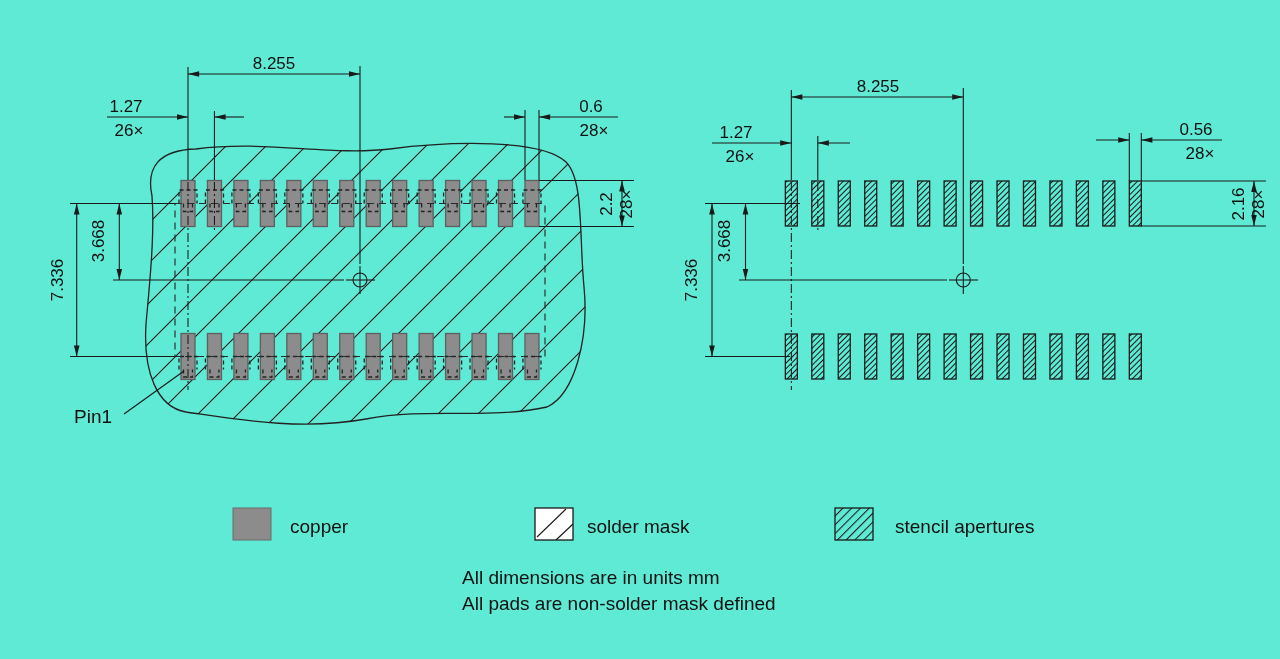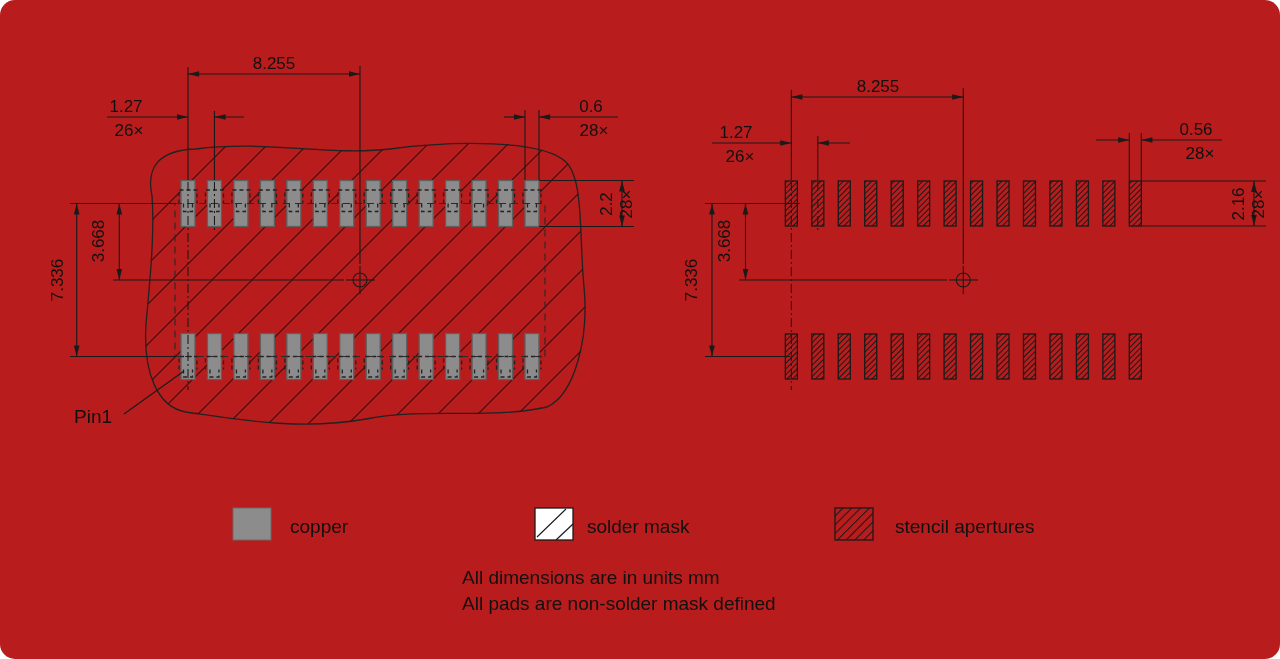--- a/index.html
+++ b/index.html
@@ -1,17 +1,17 @@
 <!DOCTYPE html>
 <html><head>
 <meta charset="utf-8">
 <style>
   html,body{margin:0;padding:0;background:#fff;}
-  .canvas{width:1280px;height:659px;background:#b91c1c;position:relative;overflow:hidden;
-          font-family:"Liberation Sans",sans-serif;border-radius:15px;}
+  .canvas{width:1280px;height:659px;background:#5eead4;position:relative;overflow:hidden;
+          font-family:"Liberation Sans",sans-serif;}
   svg{display:block;}
   .dim-text{font-size:17px;fill:#111;text-anchor:middle;font-family:"Liberation Sans",sans-serif;}
   .big-text{font-size:19px;fill:#111;font-family:"Liberation Sans",sans-serif;}
   .thin{stroke:#1a1a1a;stroke-width:1.1;fill:none;}
   .draw{stroke:#222;stroke-width:1.3;fill:none;}
   .dashed{stroke:#2a2a2a;stroke-width:1.15;fill:none;stroke-dasharray:7 5;}
 </style>
 </head>
 <body>
 

